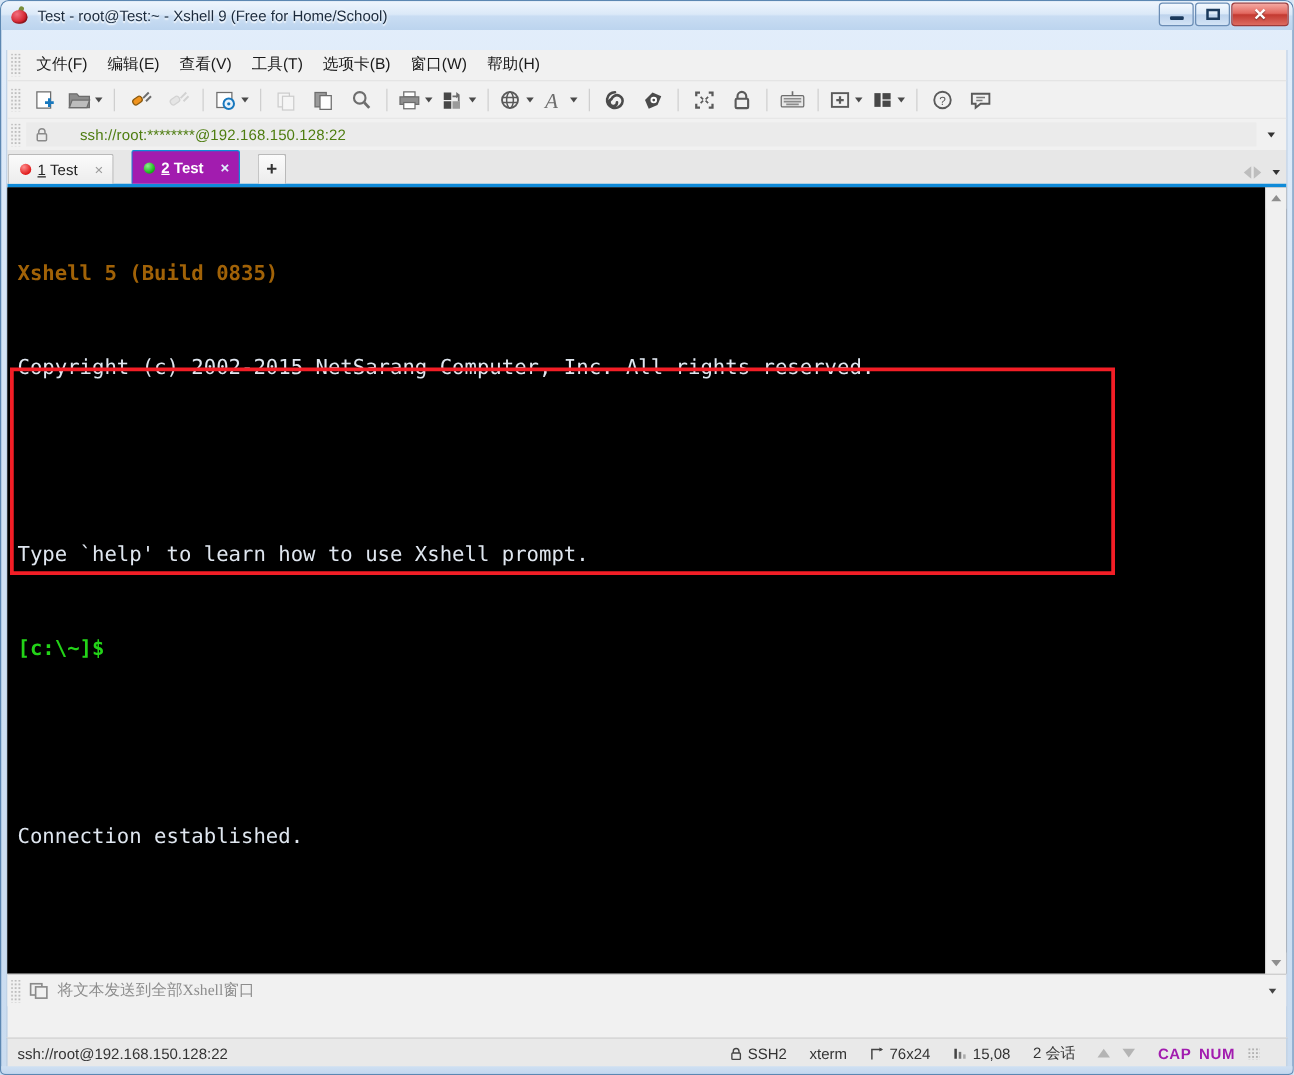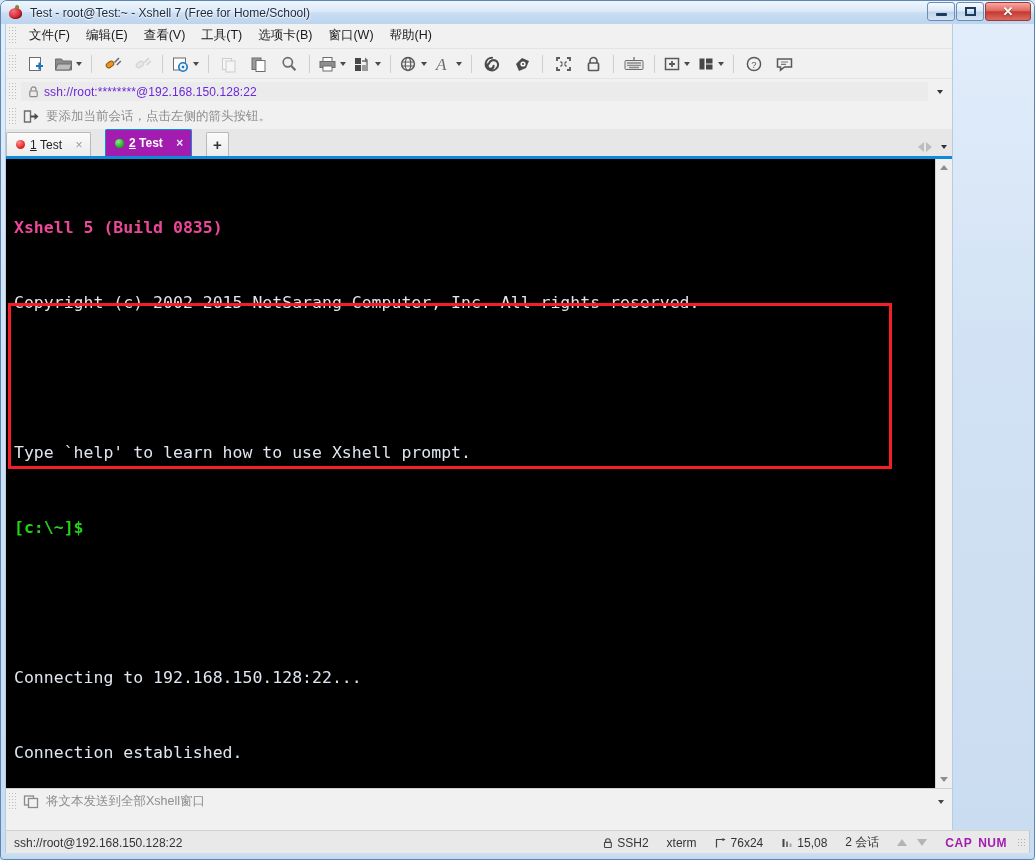--- a/index.html
+++ b/index.html
@@ -86,21 +86,21 @@
   .wbtn .glyph-close {
     color: #fff; font-size: 13px; font-weight: bold;
     font-family: "Liberation Sans", sans-serif;
     text-shadow: 0 1px 1px rgba(0,0,0,.45);
     line-height: 13px;
   }
 
   
   .client {
     position: absolute;
-    left: 5px; top: 24px; width: 948px; height: 806px;
+    left: 5px; top: 40px; width: 1025px; height: 806px;
     background: #f1f1f1;
     box-sizing: border-box;
     border-left: 1px solid #b5cce5;
     border-right: 1px solid #b5cce5;
   }
 
   
   .menubar {
     height: 24px;
     background: #f1f1f1;
@@ -158,22 +158,22 @@
     border-top: 1px solid #e4e4e4;
   }
   .addr-field {
     flex: 1 1 auto; height: 19px; margin-right: 0;
     background: #ebebeb;
     border: 1px solid #ebebeb;
     display: flex; align-items: center;
     box-sizing: border-box;
   }
   .addr-text {
-    font-size: 12px; color: #6d28d9;
-    margin-left: 5px; white-space: nowrap;
+    font-size: 12px; color: #4d7c0f;
+    margin-left: 25px; white-space: nowrap;
     letter-spacing: .1px;
   }
   .addr-drop {
     width: 24px; height: 19px; flex: 0 0 auto;
     display: flex; align-items: center; justify-content: center;
   }
   .addr-drop .caret { border-top-color: #333; margin: 0; }
 
   
   .hintbar {
@@ -263,21 +263,21 @@
     font-family: "DejaVu Sans Mono", "Liberation Mono", monospace;
     font-size: 16.5px;
     line-height: 25px;
     padding: 6px 0 0 8px;
     box-sizing: border-box;
     color: #dfe6ef;
     letter-spacing: 0px;
     white-space: pre;
   }
   .term .ln { height: 25px; }
-  .term .bright { color: #ec4899; font-weight: bold; }
+  .term .bright { color: #a16207; font-weight: bold; }
   .term .green  { color: #23d318; font-weight: bold; }
   .redbox {
     position: absolute;
     left: 2px; top: 144px; width: 884px; height: 166px;
     border: 3px solid #f31e26;
     box-sizing: border-box;
     pointer-events: none;
   }
 
   
@@ -301,20 +301,21 @@
   .sb-up { border-bottom: 5px solid #8e8e8e; }
   .sb-dn { border-top: 5px solid #8e8e8e; }
 
   
   .sendbar {
     height: 25px;
     background: #f1f1f1;
     display: flex; align-items: center;
     border-top: 1px solid #cfcfcf;
     position: relative;
+    font-family: Liberation Serif, serif;
   }
   .send-text {
     font-size: 12.5px; color: #8d8d8d; margin-left: 6px; white-space: nowrap;
   }
   .sendbar .caret { position: absolute; right: 7px; border-top-color: #444; }
 
   
   .statusbar {
     position: absolute;
     left: 5px; top: 830px; width: 1025px; height: 24px;
@@ -325,21 +326,21 @@
     border-top: 1px solid #d2d2d2;
     display: flex; align-items: center;
     font-size: 12px; color: #333;
   }
   .st-pane {
     display: flex; align-items: center; gap: 4px;
     white-space: nowrap;
   }
   .st-left { margin-left: 8px; }
   .st-right {
-    position: absolute; right: 2px;
+    position: absolute; right: 21px;
     display: flex; align-items: center;
   }
   .st-right .st-pane { margin-left: 18px; }
   .st-dim { color: #a21caf; letter-spacing: .5px; font-weight: bold; }
   .st-arrow-up, .st-arrow-dn {
     width: 0; height: 0;
     border-left: 5px solid transparent; border-right: 5px solid transparent;
   }
   .st-arrow-up { border-bottom: 7px solid #b4b4b4; }
   .st-arrow-dn { border-top: 7px solid #b4b4b4; }
@@ -358,21 +359,21 @@
 <body>
 
 <div id="app">
   <div class="frame-outer"></div>
 
   <div class="titlebar">
     <span class="app-icon">
       <span class="stem"></span>
         <span class="ball"></span>
     </span>
-    <span class="title-text">Test - root@Test:~ - Xshell 7 (Free for Home/School)</span>
+    <span class="title-text">Test - root@Test:~ - Xshell 9 (Free for Home/School)</span>
     <div class="win-buttons">
       <div class="wbtn">
           <span class="glyph-min"></span>
         </div>
       <div class="wbtn">
           <span class="glyph-restore"></span>
         </div>
       <div class="wbtn close">
           <span class="glyph-close">✕</span>
         </div>
@@ -577,31 +578,20 @@
             <rect x="1.8" y="6" width="7.4" height="5.6" rx=".8" fill="none" stroke="#8a8a8a" stroke-width="1.2"></rect>
           </svg>
         </span>
         <span class="addr-text">ssh://root:********@192.168.150.128:22</span>
       </div>
       <div class="addr-drop">
         <span class="caret"></span>
       </div>
     </div>
 
-    <div class="hintbar">
-      <span class="grip"></span>
-      <span style="display:flex;align-items:center;margin-left:2px;">
-        <svg width="17" height="15" viewBox="0 0 17 15">
-          <path d="M1.5 2h6v11h-6z" fill="none" stroke="#6d6d6d" stroke-width="1.4"></path>
-          <path d="M7.5 7.5h6" stroke="#4b4b4b" stroke-width="2"></path>
-          <path d="M11.5 4l4 3.5-4 3.5z" fill="#4b4b4b"></path>
-        </svg>
-      </span>
-      <span class="hint-text">要添加当前会话，点击左侧的箭头按钮。</span>
-    </div>
 
     <div class="tabbar">
       <div class="tab">
         <span class="dot red"></span>
         <span class="lbl"><u>1</u>&nbsp;<span>Test</span></span>
         <span class="xmark">×</span>
       </div>
       <div class="tab active">
         <span class="dot green"></span>
         <span class="lbl"><u>2</u>&nbsp;<span>Test</span></span>
@@ -616,21 +606,20 @@
     </div>
 
     <div class="term-wrap">
       <div class="term">
         <div class="ln bright">Xshell 5 (Build 0835)</div>
         <div class="ln">Copyright (c) 2002-2015 NetSarang Computer, Inc. All rights reserved.</div>
         <div class="ln">&nbsp;</div>
         <div class="ln">Type `help' to learn how to use Xshell prompt.</div>
         <div class="ln green">[c:\~]$</div>
         <div class="ln">&nbsp;</div>
-        <div class="ln">Connecting to 192.168.150.128:22...</div>
         <div class="ln">Connection established.</div>
         
         
         
         
         <div class="redbox"></div>
       </div>
       <div class="term-sb">
         <div class="sb-btn">
             <span class="sb-up"></span>

